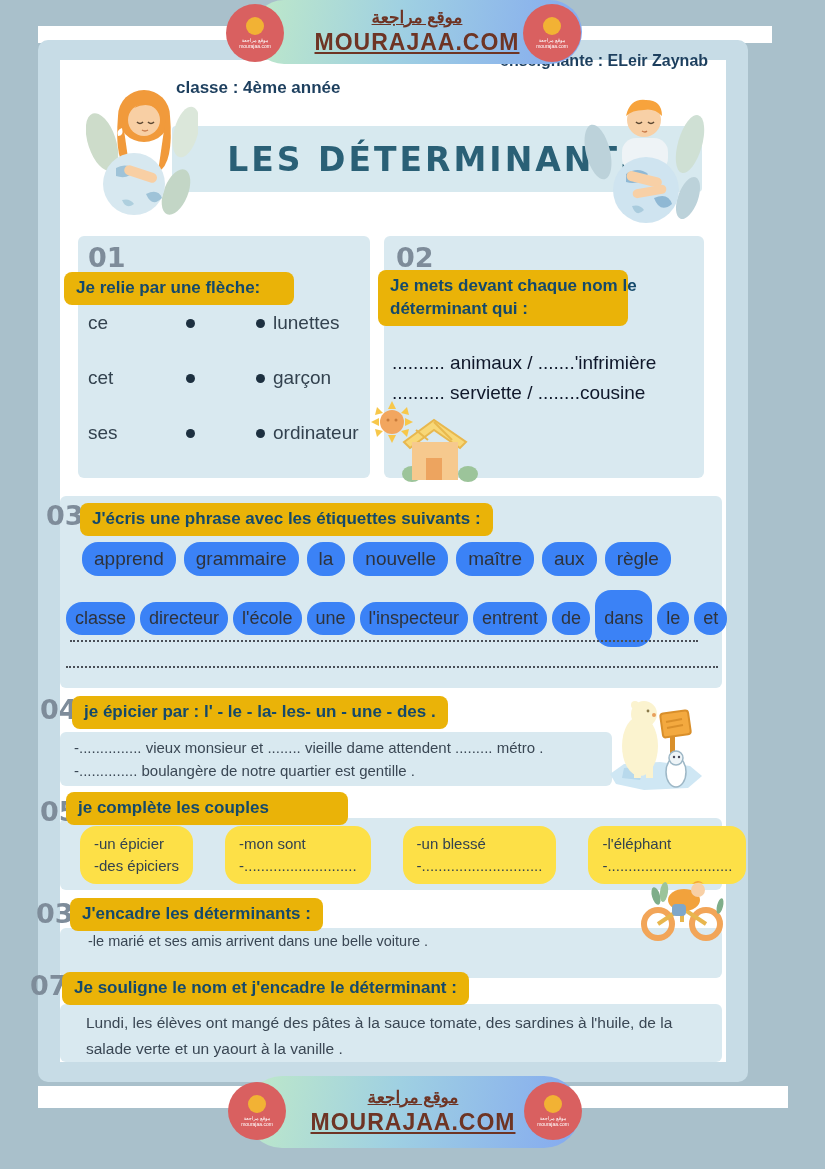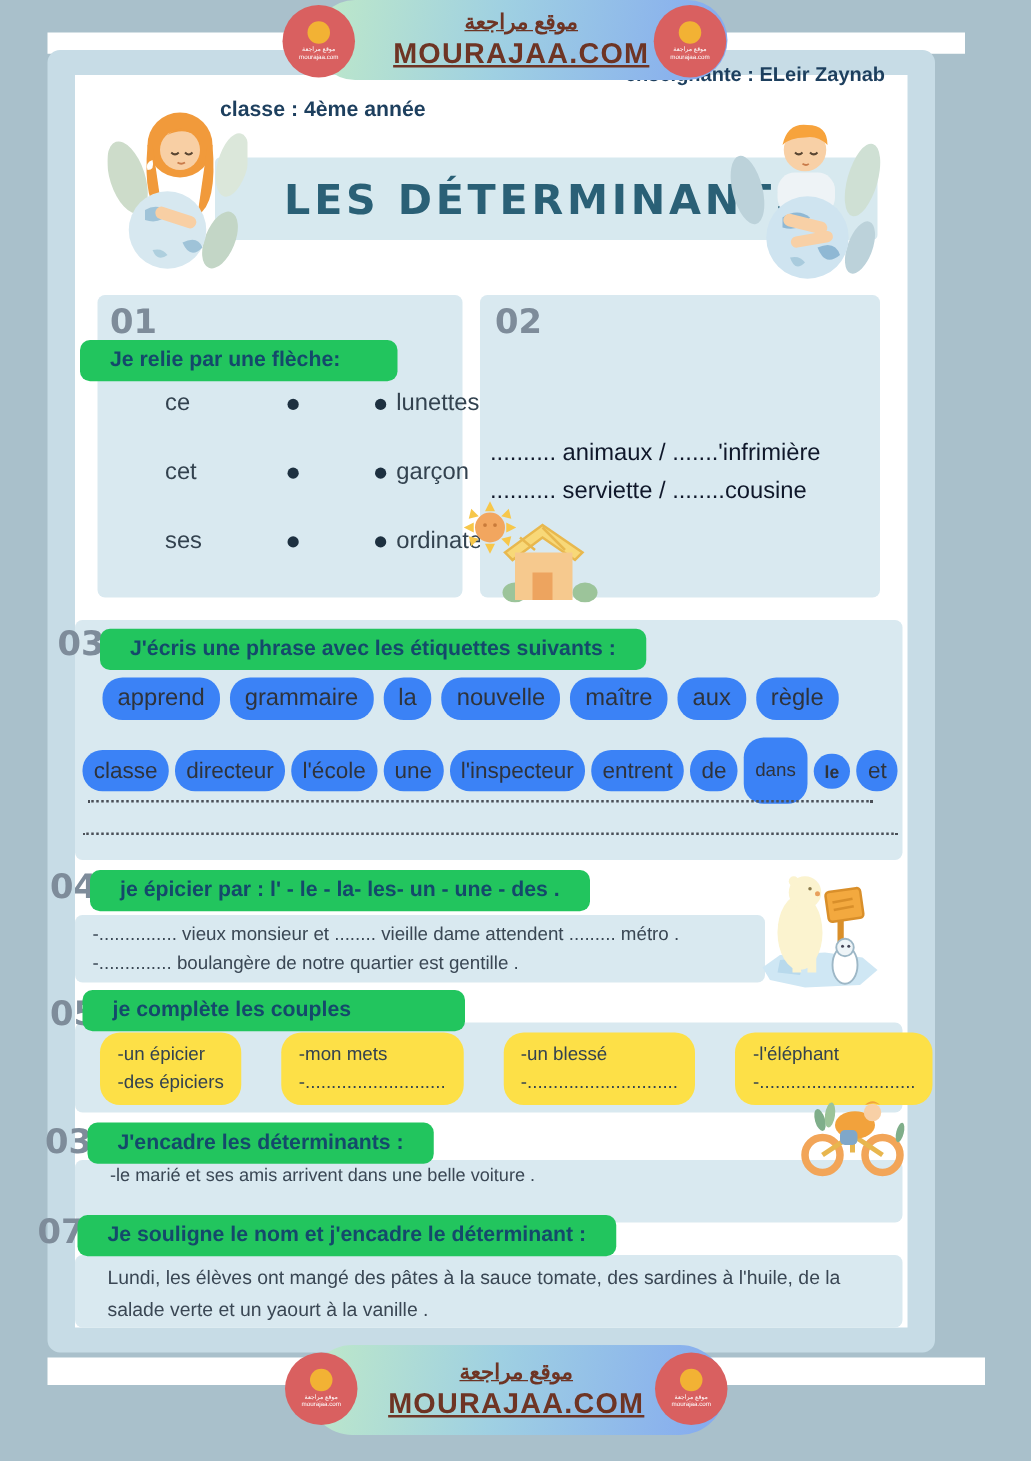--- a/index.html
+++ b/index.html
@@ -22,24 +22,24 @@
   .redcircle .tiny{font-size:5px;color:#ffffff;line-height:1.2;text-align:center;}
 
   .teacher{position:absolute;font-weight:bold;color:#1d3f5e;font-size:16px;z-index:1;white-space:nowrap;}
   .classe{position:absolute;font-weight:bold;color:#1d3f5e;font-size:17px;z-index:2;white-space:nowrap;}
 
   .title-banner{position:absolute;background:#d7e9ef;border-radius:4px;display:flex;align-items:center;justify-content:center;}
   .title-banner .t{font-family:"DejaVu Sans",sans-serif;font-weight:bold;font-size:33px;letter-spacing:3px;color:#2a6076;}
 
   .panel{position:absolute;background:#d9e9f0;border-radius:6px;}
   .num{position:absolute;font-weight:bold;color:#7e8c9a;font-size:27px;font-family:"DejaVu Sans",sans-serif;z-index:3;}
-  .hl{position:absolute;background:#22c55e;border-radius:8px;color:#14496b;font-weight:bold;font-size:17px;
-      padding:5px 24px;line-height:1.35;z-index:3;white-space:nowrap;}
-
-  .match-grid{position:absolute;display:grid;grid-template-columns:80px 45px 35px 25px 1fr;row-gap:33px;align-items:center;margin-left:44px;}
+  .hl{position:absolute;background:#eab308;border-radius:8px;color:#14496b;font-weight:bold;font-size:17px;
+      padding:5px 12px;line-height:1.35;z-index:3;white-space:nowrap;}
+
+  .match-grid{position:absolute;display:grid;grid-template-columns:80px 45px 35px 25px 1fr;row-gap:33px;align-items:center;}
   .match-grid .w{font-size:19px;color:#33424f;}
   .dot{width:9px;height:9px;border-radius:50%;background:#1d3040;justify-self:center;}
 
   .s2-lines{position:absolute;font-size:19px;color:#0f172a;line-height:30px;}
 
   .tile-row{position:absolute;display:flex;gap:8px;align-items:center;}
   .tile{background:#3b82f6;border-radius:16px;padding:6px 12px;color:#2e333c;font-size:19px;white-space:nowrap;}
   .dotline{position:absolute;border-bottom:2px dotted #4a4f57;}
 
   .plain-lines{position:absolute;color:#3a4754;font-size:15px;line-height:23px;}
@@ -138,20 +138,24 @@
     <span class="w">garçon</span>
     <span class="w">ses</span>
     <span class="dot"></span>
       <span></span>
     <span class="dot"></span>
     <span class="w">ordinateur</span>
   </div>
 
   <div class="panel" style="left:384px;top:236px;width:320px;height:242px;"></div>
   <div class="num" style="left:396px;top:242px;">02</div>
+  <div class="hl" style="left:378px;top:270px;width:226px;">
+    <span>Je mets devant chaque nom le</span><br>
+    <span>déterminant qui :</span>
+  </div>
   <div class="s2-lines" style="left:392px;top:348px;">
     <div>.......... animaux / .......'infrimière</div>
     <div>.......... serviette / ........cousine</div>
   </div>
 
   <svg class="illus" style="left:364px;top:400px;" width="118" height="82" viewBox="0 0 118 82">
     <g fill="#f7c74a">
       <polygon points="28,1 32,9 24,9"></polygon>
         <polygon points="28,43 32,35 24,35"></polygon>
       <polygon points="7,22 15,18 15,26"></polygon>
@@ -186,22 +190,22 @@
     <span class="tile">règle</span>
   </div>
   <div class="tile-row" style="left:66px;top:590px;gap:5px;">
     <span class="tile" style="padding:6px 9px;font-size:18px;">classe</span>
     <span class="tile" style="padding:6px 9px;font-size:18px;">directeur</span>
     <span class="tile" style="padding:6px 9px;font-size:18px;">l'école</span>
     <span class="tile" style="padding:6px 9px;font-size:18px;">une</span>
     <span class="tile" style="padding:6px 9px;font-size:18px;text-align:center;">l'inspecteur</span>
     <span class="tile" style="padding:6px 9px;font-size:18px;">entrent</span>
     <span class="tile" style="padding:6px 9px;font-size:18px;">de</span>
-    <span class="tile" style="padding:18px 9px;font-size:15px;">dans</span>
-    <span class="tile" style="padding:6px 9px;font-size:14px;font-weight:bold;">le</span>
+    <span class="tile" style="padding:18px 9px;font-size:18px;">dans</span>
+    <span class="tile" style="padding:6px 9px;font-size:18px;">le</span>
     <span class="tile" style="padding:6px 9px;font-size:18px;">et</span>
   </div>
   <div class="dotline" style="left:70px;top:640px;width:628px;"></div>
   <div class="dotline" style="left:66px;top:666px;width:652px;"></div>
 
   <div class="num" style="left:40px;top:694px;">04</div>
   <div class="hl" style="left:72px;top:696px;">je épicier par : l' - le - la- les- un - une - des .</div>
   <div class="panel" style="left:60px;top:732px;width:552px;height:54px;"></div>
   <div class="plain-lines" style="left:74px;top:736px;">
     <div>-............... vieux monsieur et ........ vieille dame attendent ......... métro .</div>
@@ -230,21 +234,21 @@
 
   <div class="num" style="left:40px;top:796px;">05</div>
   <div class="hl" style="left:66px;top:792px;width:258px;">je complète les couples</div>
   <div class="panel" style="left:60px;top:818px;width:662px;height:72px;"></div>
   <div class="cards" style="left:80px;top:826px;">
     <div class="card">
       <div>-un épicier</div>
       <div>-des épiciers</div>
     </div>
     <div class="card">
-      <div>-mon mets</div>
+      <div>-mon sont</div>
       <div>-...........................</div>
     </div>
     <div class="card">
       <div>-un blessé</div>
       <div>-.............................</div>
     </div>
     <div class="card">
       <div>-l'éléphant</div>
       <div>-..............................</div>
     </div>

